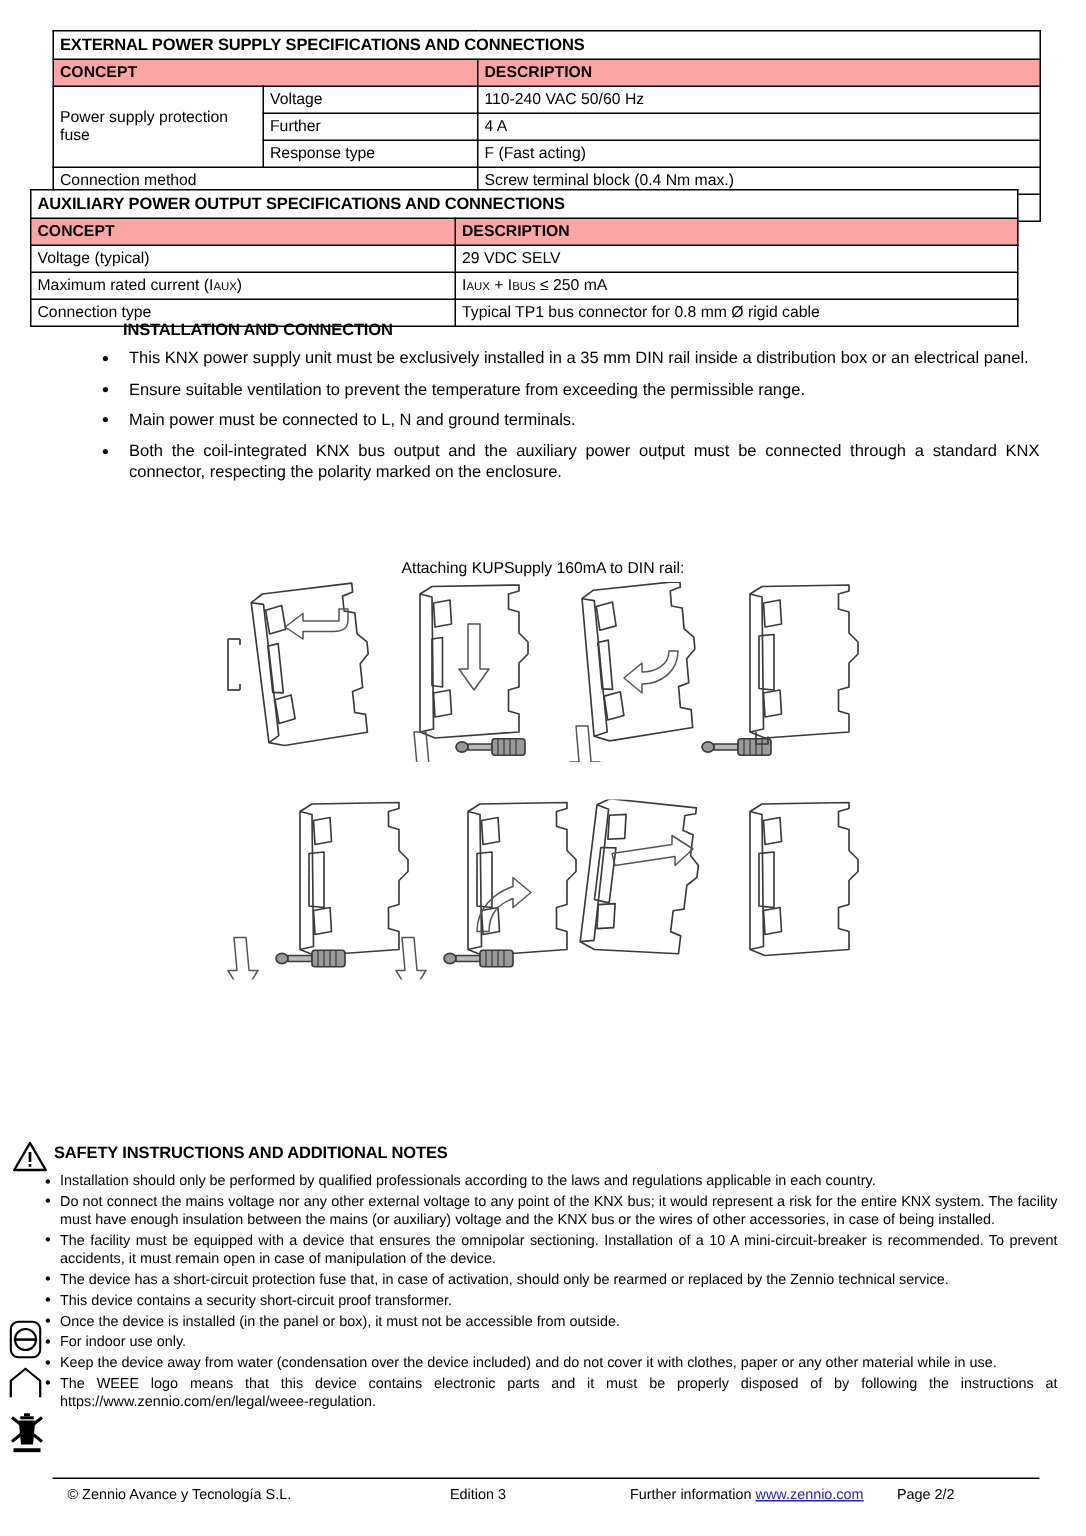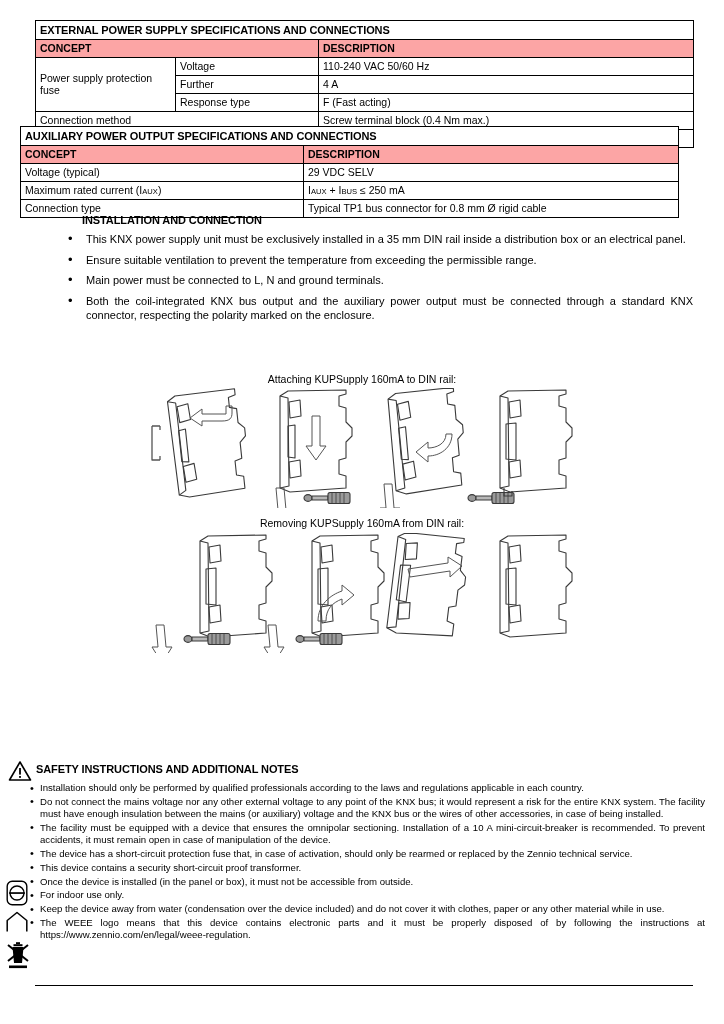--- a/index.html
+++ b/index.html
@@ -350,21 +350,20 @@
                  L96 2 L38 3 Z"></path>
         <path d="M30 8 L38 10 L39 98 L30 100"></path>
         <path d="M39 14 L50 12 L51 28 L40 30 Z"></path>
         <path d="M39 74 L50 72 L51 88 L40 90 Z"></path>
         <path d="M36 36 L46 35 L46 72 L36 71 Z"></path>
         <path d="M34 100 L34 108 L42 108 L42 103"></path>
       </g>
     </g>
   </svg>
 
-  <div class="diagram-caption" id="caption-remove">Removing KUPSupply 160mA from DIN rail:</div>
 
   <svg id="svg-remove" width="450" height="120" viewBox="0 0 450 120">
     <g fill="none" stroke="#3a3a3a" stroke-width="1.1" stroke-linejoin="round">
 
       <g>
         <g transform="translate(30,0)">
           <path d="M30 8 L30 100 L40 104 L96 100 L96 88 L89 86 L89 72 L96 70
                    L96 54 L102 48 L102 40 L96 34 L96 20 L89 18 L89 8 L96 6
                    L96 2 L38 3 Z"></path>
           <path d="M30 8 L38 10 L39 98 L30 100"></path>
@@ -488,14 +487,23 @@
 
   <svg class="icon-margin" id="icon-weee" width="24" height="30" viewBox="0 0 24 30">
     <path d="M6.5 6 L17.5 6 L16 22 L8 22 Z" fill="#000"></path>
     <rect x="7.5" y="3.2" width="9" height="2" fill="#000"></rect>
     <rect x="10" y="1.2" width="4" height="2" fill="#000"></rect>
     <rect x="3" y="24.5" width="18" height="2.6" fill="#000"></rect>
     <path d="M2 4 L22 20 M22 4 L2 20" stroke="#000" stroke-width="2" fill="none"></path>
   </svg>
 
   <div id="footer-rule"></div>
+  <div class="footer">
+    <div class="f-copy">© Zennio Avance y Tecnología S.L.</div>
+    <div class="f-edition">Edition 3</div>
+    <div class="f-info">
+      <span>Further information</span>
+      <span class="weblink">www.zennio.com</span>
+    </div>
+    <div class="f-page">Page 2/2</div>
+  </div>
 
 </div>
 
 </body></html>

